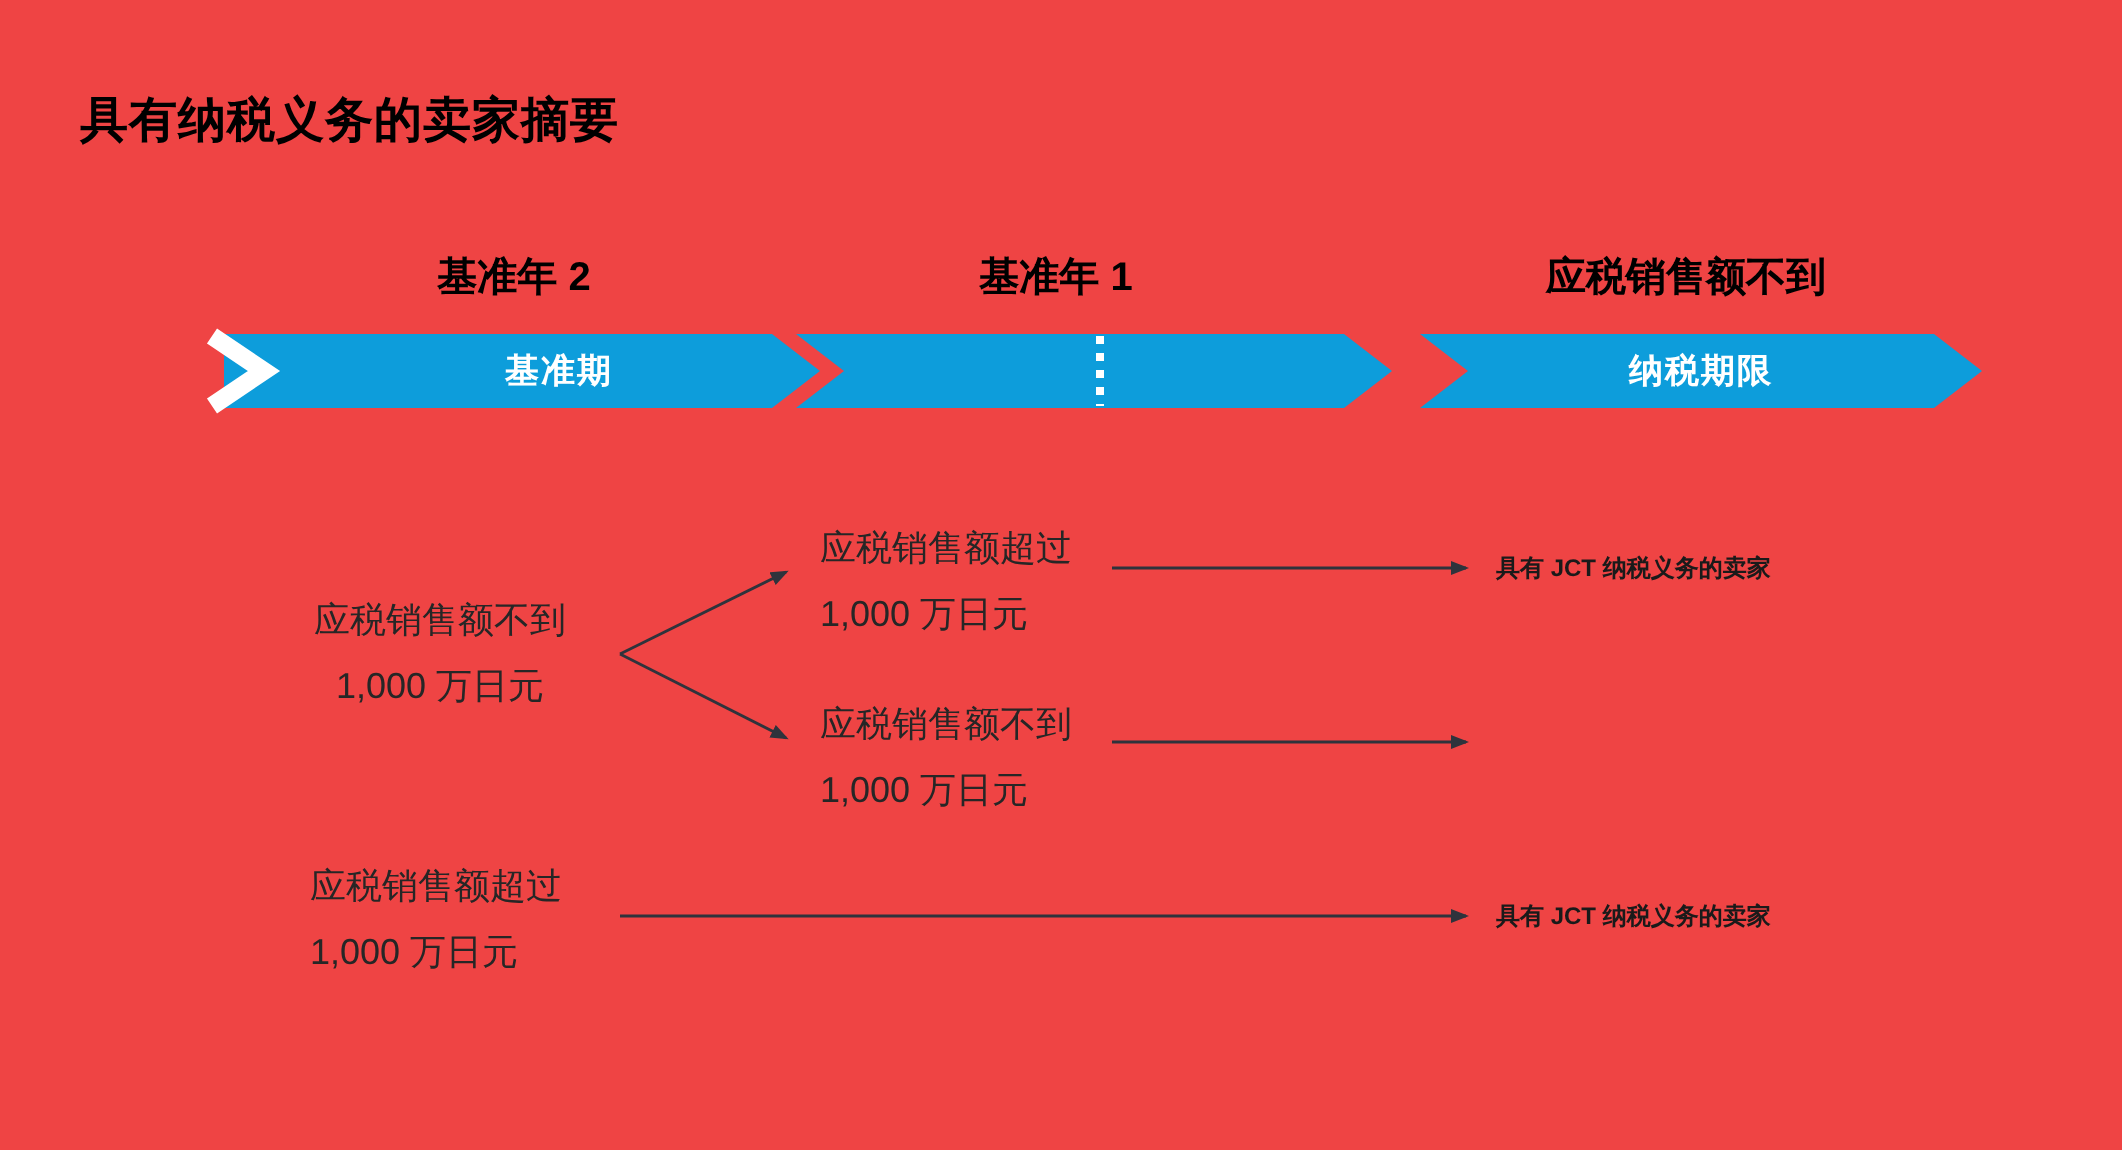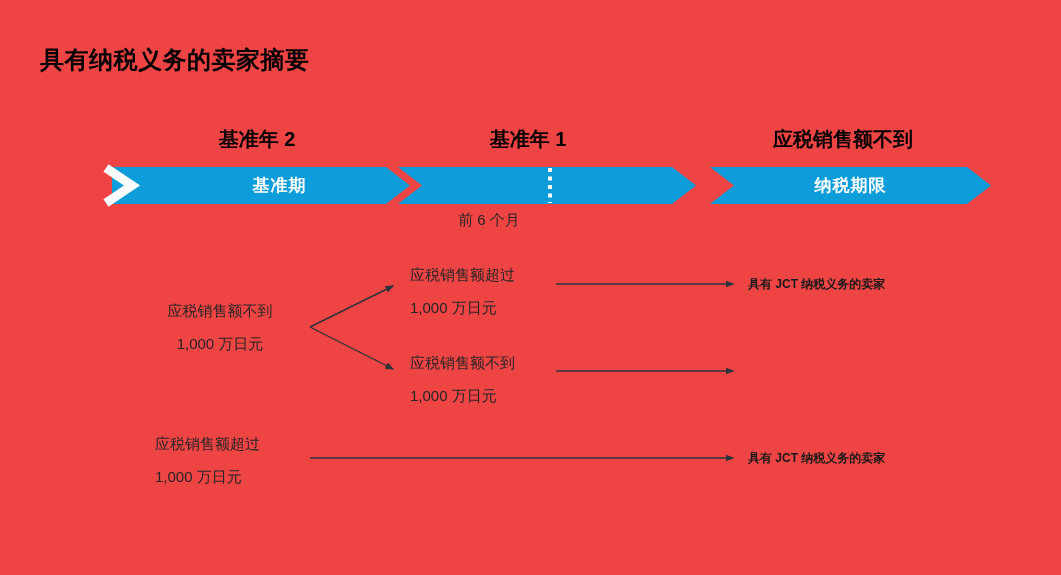--- a/index.html
+++ b/index.html
@@ -23,21 +23,21 @@
     position:absolute;top:167px;height:37px;display:flex;align-items:center;justify-content:center;
     font-size:17px;font-weight:bold;color:#ffffff;letter-spacing:1px;
   }
   .bl1{left:149px;width:261px;}
   .bl3{left:734px;width:233px;}
   .sub-label{
     position:absolute;left:424px;width:130px;top:211px;text-align:center;
     font-size:15px;color:#262626;
   }
   .flow-node{
-    position:absolute;font-size:15px;color:#262626;line-height:33px;white-space:nowrap;
+    position:absolute;font-size:18px;color:#262626;line-height:33px;white-space:nowrap;
   }
   .node-a{left:118px;width:204px;top:294px;text-align:center;}
   .node-b{left:410px;top:258px;text-align:left;}
   .node-c{left:410px;top:346px;text-align:left;}
   .node-d{left:155px;top:427px;text-align:left;}
   .outcome{
     position:absolute;left:748px;height:22px;line-height:22px;
     font-size:12px;color:#1a1a1a;white-space:nowrap;
   }
   .out1{top:273px;font-weight:bold;}
@@ -78,21 +78,20 @@
       <line x1="310" y1="327" x2="393" y2="286" marker-end="url(#ah)"></line>
       <line x1="310" y1="327" x2="393" y2="369" marker-end="url(#ah)"></line>
       <line x1="556" y1="284" x2="733" y2="284" marker-end="url(#ah)"></line>
       <line x1="556" y1="371" x2="733" y2="371" marker-end="url(#ah)"></line>
       <line x1="310" y1="458" x2="733" y2="458" marker-end="url(#ah)"></line>
     </g>
   </svg>
 
   <div class="band-label bl3">纳税期限</div>
   <div class="band-label bl1">基准期</div>
-  <div class="sub-label">前 6 个月</div>
 
   <div class="flow-node node-a">
     <div>应税销售额不到</div>
     <div>1,000 万日元</div>
   </div>
 
   <div class="flow-node node-b">
     <div>应税销售额超过</div>
     <div>1,000 万日元</div>
   </div>

